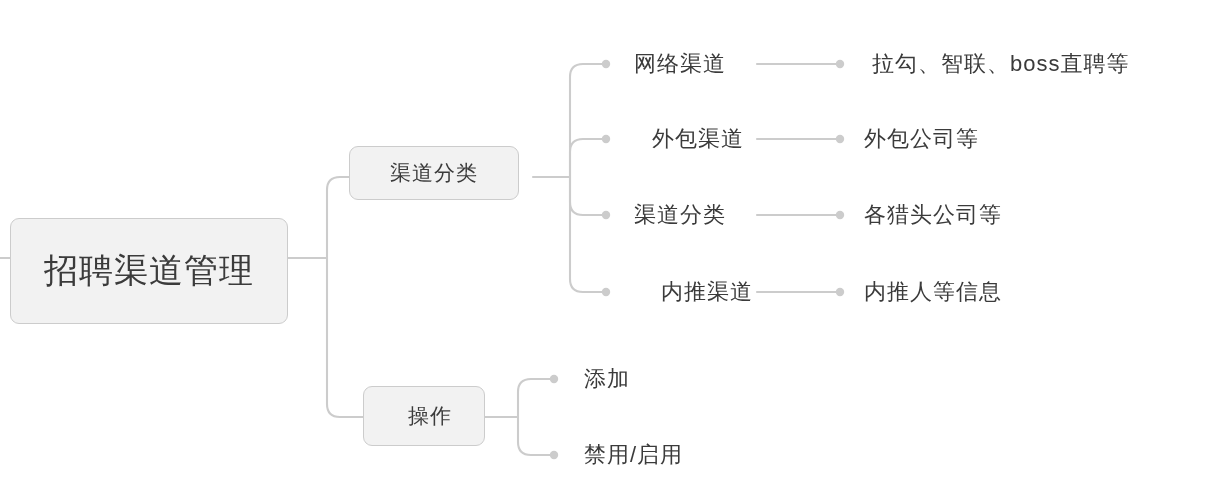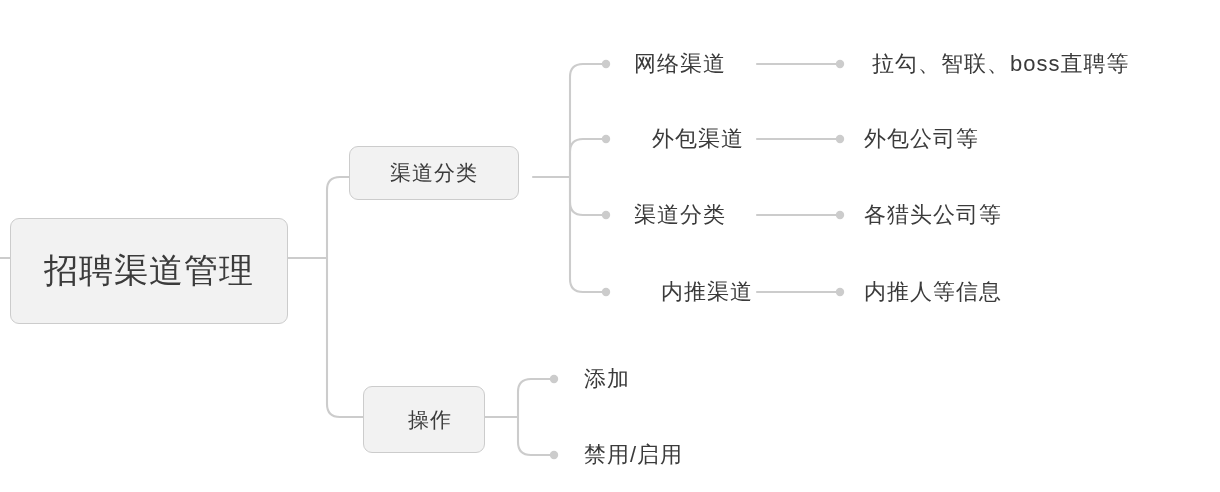--- a/index.html
+++ b/index.html
@@ -23,21 +23,21 @@
     white-space:nowrap;
   }
   .node-root{
     left:10px;top:218px;width:278px;height:106px;
     font-size:34px;letter-spacing:1px;
   }
   .node-branch{
     font-size:21px;letter-spacing:1px;
   }
   #branch-0{left:349px;top:146px;width:170px;height:54px;}
-  #branch-1{left:363px;top:386px;width:122px;height:67px;padding-left:12px;}
+  #branch-1{left:363px;top:386px;width:122px;height:60px;padding-left:12px;}
 
   .leaf-label{
     position:absolute;
     color:#3b3b3b;
     font-size:22px;
     letter-spacing:1px;
     white-space:nowrap;
     line-height:1;
   }
   .desc-label{

